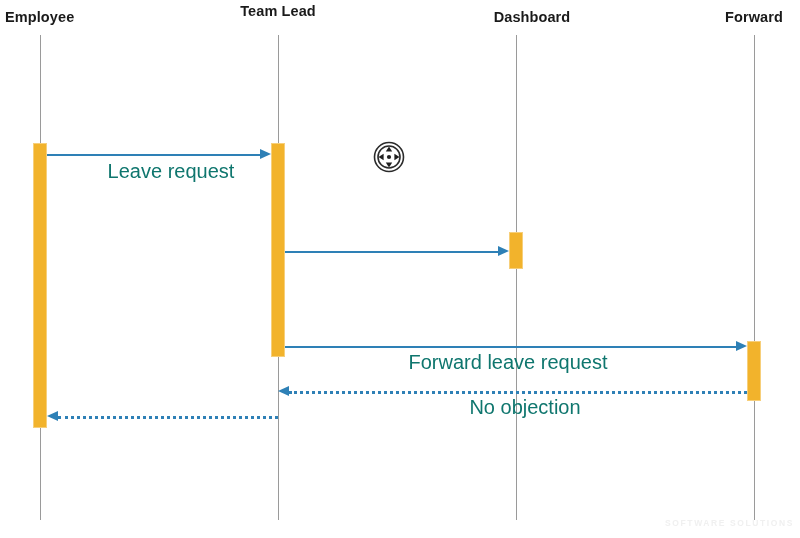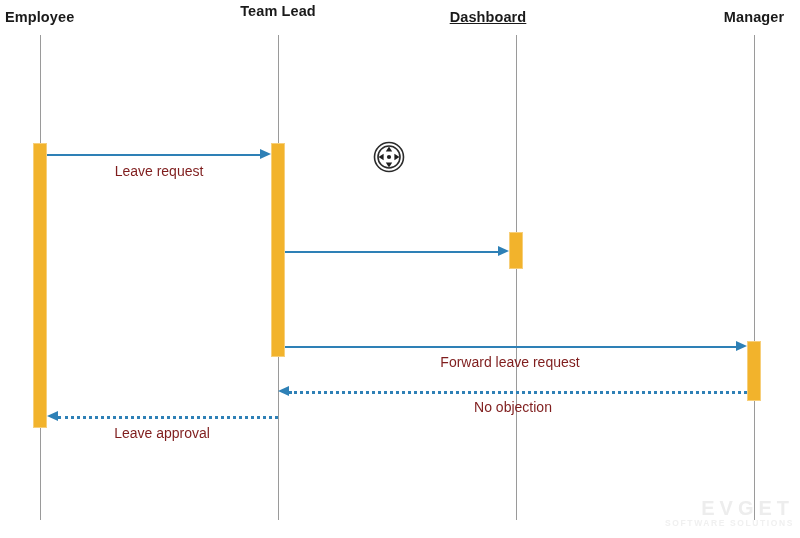--- a/index.html
+++ b/index.html
@@ -74,26 +74,27 @@
     border-bottom: 5.5px solid transparent;
   }
   .msg-head.right {
     border-left: 11px solid #2E80B6;
   }
   .msg-head.left {
     border-right: 11px solid #2E80B6;
   }
   .msg-label {
     position: absolute;
-    font-size: 14px;
-    color: #7f1d1d;
+    font-size: 20px;
+    color: #0f766e;
     text-align: center;
     line-height: 19px;
     white-space: pre-line;
     transform: translateX(-50%);
+    margin-left: 12px;
   }
 
   
   .pan-cursor {
     position: absolute;
     width: 34px;
     height: 34px;
     transform: translate(-50%, -50%);
   }
 
@@ -121,22 +122,22 @@
     line-height: 1.4;
   }
 </style>
 </head>
 <body>
 
 <div id="canvas">
 
   <div class="participant-label" style="left:5px; top:9px;">Employee</div>
   <div class="participant-label center" style="left:278px; top:3px;">Team Lead</div>
-  <div class="participant-label center" style="left:488px; top:9px;text-decoration:underline;">Dashboard</div>
-  <div class="participant-label center" style="left:754px; top:9px;">Manager</div>
+  <div class="participant-label center" style="left:532px; top:9px;">Dashboard</div>
+  <div class="participant-label center" style="left:754px; top:9px;">Forward</div>
 
   <div class="lifeline" style="left:40px;  top:35px; height:485px;"></div>
   <div class="lifeline" style="left:278px; top:35px; height:485px;"></div>
   <div class="lifeline" style="left:516px; top:35px; height:485px;"></div>
   <div class="lifeline" style="left:754px; top:35px; height:485px;"></div>
 
   <div class="activation" style="left:40px;  top:143px; height:285px;"></div>
   <div class="activation" style="left:278px; top:143px; height:214px;"></div>
   <div class="activation" style="left:516px; top:232px; height:37px;"></div>
   <div class="activation" style="left:754px; top:341px; height:60px;"></div>
@@ -149,44 +150,42 @@
 
   <div class="msg" style="left:285px; top:251px;">
     <div class="msg-line" style="width:213px;"></div>
     <div class="msg-head right" style="left:213px;"></div>
   </div>
 
   <div class="msg" style="left:285px; top:346px;">
     <div class="msg-line" style="width:451px;"></div>
     <div class="msg-head right" style="left:451px;"></div>
   </div>
-  <div class="msg-label" style="left:510px; top:353px;">Forward leave request</div>
+  <div class="msg-label" style="left:496px; top:353px;">Forward leave request</div>
 
   <div class="msg" style="left:278px; top:391px;">
     <div class="msg-line dotted" style="left:11px; width:458px;"></div>
     <div class="msg-head left" style="left:0px;"></div>
   </div>
   <div class="msg-label" style="left:513px; top:398px;">No objection</div>
 
   <div class="msg" style="left:47px; top:416px;">
     <div class="msg-line dotted" style="left:11px; width:220px;"></div>
     <div class="msg-head left" style="left:0px;"></div>
   </div>
-  <div class="msg-label" style="left:162px; top:424px;">Leave approval</div>
 
   <div class="pan-cursor" style="left:389px; top:157px;">
     <svg width="34" height="34" viewBox="0 0 34 34" xmlns="http://www.w3.org/2000/svg">
       <circle cx="17" cy="17" r="14.5" fill="#ffffff" stroke="#2b2b2b" stroke-width="1.6"></circle>
       <circle cx="17" cy="17" r="11" fill="#ffffff" stroke="#2b2b2b" stroke-width="1.6"></circle>
       <polygon points="17,6.5 20.2,11.6 13.8,11.6" fill="#1f1f1f"></polygon>
       <polygon points="17,27.5 20.2,22.4 13.8,22.4" fill="#1f1f1f"></polygon>
       <polygon points="6.5,17 11.6,13.8 11.6,20.2" fill="#1f1f1f"></polygon>
       <polygon points="27.5,17 22.4,13.8 22.4,20.2" fill="#1f1f1f"></polygon>
       <circle cx="17" cy="17" r="2.1" fill="#1f1f1f"></circle>
     </svg>
   </div>
 
   <div class="watermark">
-    <div class="wm-main">EVGET</div>
     <div class="wm-sub">SOFTWARE SOLUTIONS</div>
   </div>
 
 </div>
 
 </body></html>

